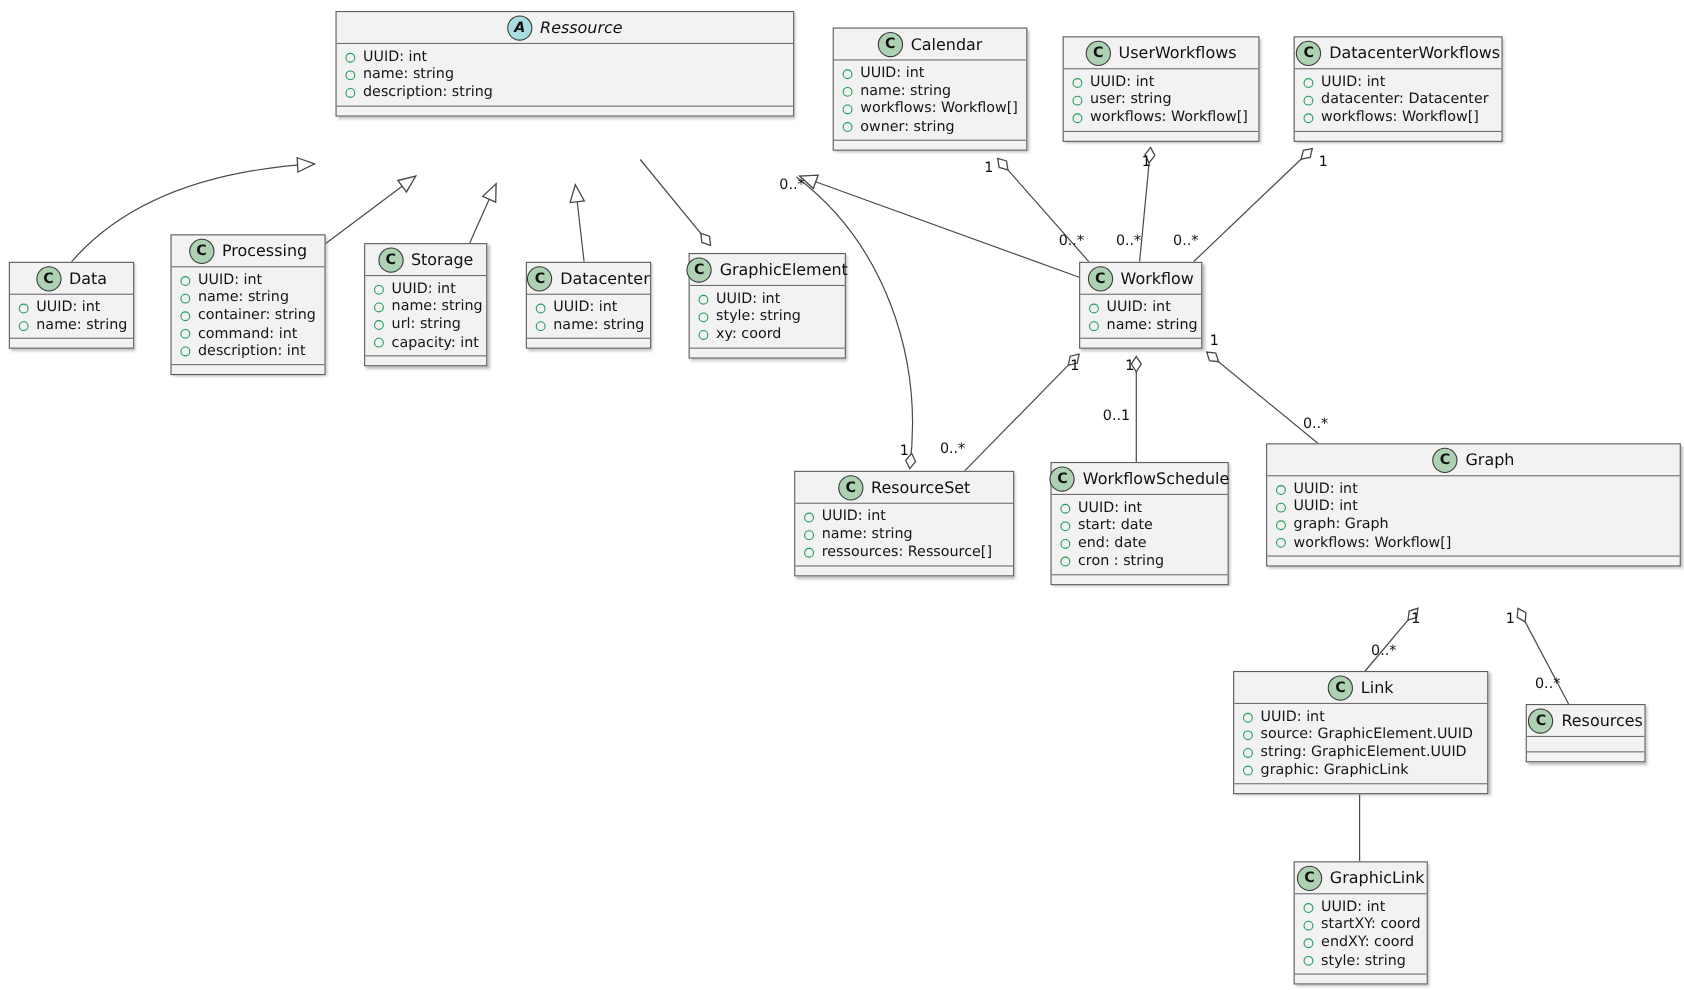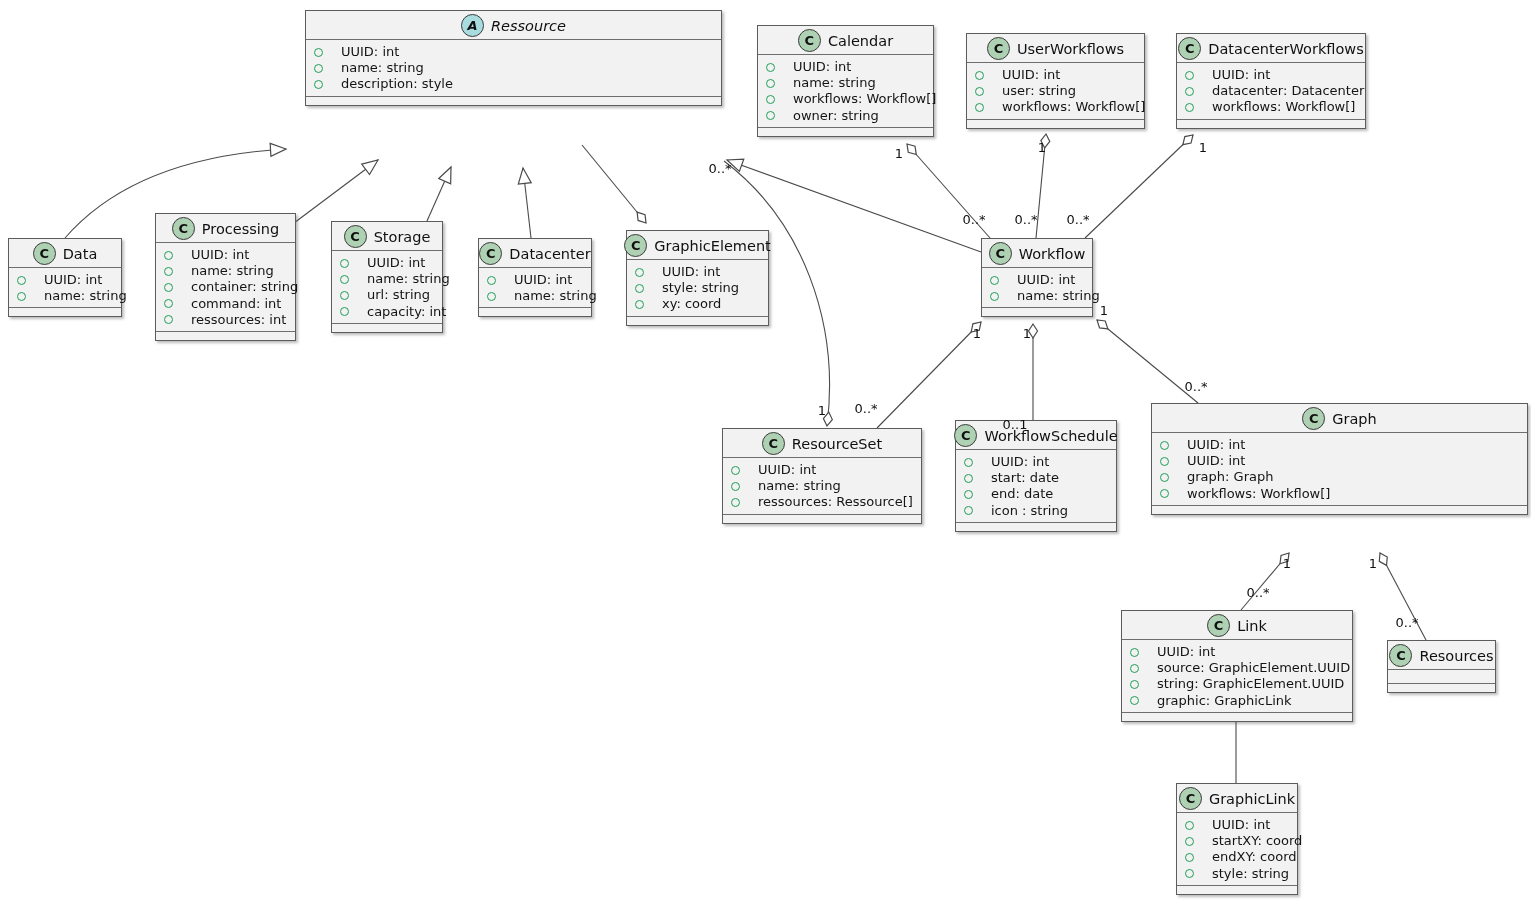--- a/index.html
+++ b/index.html
@@ -6,21 +6,21 @@
   body{width:1531px;height:900px;position:relative;font-family:"DejaVu Sans",sans-serif;overflow:hidden;}
   #canvas{position:absolute;left:0;top:0;width:1531px;height:900px;}
   svg#edge-layer{position:absolute;left:0;top:0;z-index:1;}
   .uml-class{position:absolute;background:#F2F2F2;border:1px solid #5c5c5c;box-shadow:2px 2px 2.5px rgba(90,90,90,.4);z-index:2;}
   .uml-title{display:flex;align-items:center;justify-content:center;gap:7px;padding:3px 8px 2px;border-bottom:1px solid #6e6e6e;min-height:23px;}
   .badge{width:21px;height:21px;border-radius:50%;background:#ADD1B2;border:1px solid #3b3b3b;font-weight:bold;font-size:13px;color:#101010;display:flex;align-items:center;justify-content:center;flex:0 0 auto;}
   .uml-class.abstract .badge{background:#A9DCDF;font-style:italic;}
   .cls-name{font-size:14.5px;color:#101010;white-space:nowrap;text-align:right;}
   .uml-class.abstract .cls-name{font-style:italic;}
   .attrs{padding:4px 8px 3px;border-bottom:1px solid #6e6e6e;min-height:6px;}
-  .attr{display:flex;align-items:center;gap:18px;font-size:13px;line-height:16.2px;color:#141414;white-space:nowrap;}
+  .attr{display:flex;align-items:center;gap:7px;font-size:13px;line-height:16.2px;color:#141414;white-space:nowrap;}
   .dot{width:7px;height:7px;border-radius:50%;border:1.5px solid #1f9e57;background:transparent;flex:0 0 auto;}
   .methods{height:8px;}
   .mult{position:absolute;font-size:13px;color:#101010;z-index:3;transform:translate(-50%,-50%);white-space:nowrap;}
 </style>
 </head>
 <body>
 
 <div id="canvas">
   <svg id="edge-layer" width="1531" height="900">
     <defs>
@@ -59,21 +59,21 @@
         <div class="attr">
           <span class="dot"></span>
           <span>UUID: int</span>
         </div>
         <div class="attr">
           <span class="dot"></span>
           <span>name: string</span>
         </div>
         <div class="attr">
           <span class="dot"></span>
-          <span>description: style</span>
+          <span>description: string</span>
         </div>
       </div>
       <div class="methods"></div>
     </div>
     <div class="uml-class" style="left: 757px; top: 25px; width: 175px;">
       <div class="uml-title">
         <span class="badge">C</span>
         <span class="cls-name">Calendar</span>
       </div>
       <div class="attrs">
@@ -172,21 +172,21 @@
         <div class="attr">
           <span class="dot"></span>
           <span>container: string</span>
         </div>
         <div class="attr">
           <span class="dot"></span>
           <span>command: int</span>
         </div>
         <div class="attr">
           <span class="dot"></span>
-          <span>ressources: int</span>
+          <span>description: int</span>
         </div>
       </div>
       <div class="methods"></div>
     </div>
     <div class="uml-class" style="left: 331px; top: 221px; width: 110px;">
       <div class="uml-title">
         <span class="badge">C</span>
         <span class="cls-name">Storage</span>
       </div>
       <div class="attrs">
@@ -298,21 +298,21 @@
         <div class="attr">
           <span class="dot"></span>
           <span>start: date</span>
         </div>
         <div class="attr">
           <span class="dot"></span>
           <span>end: date</span>
         </div>
         <div class="attr">
           <span class="dot"></span>
-          <span>icon : string</span>
+          <span>cron : string</span>
         </div>
       </div>
       <div class="methods"></div>
     </div>
     <div class="uml-class" style="left: 1151px; top: 403px; width: 375px;">
       <div class="uml-title">
         <span class="badge">C</span>
         <span class="cls-name">Graph</span>
       </div>
       <div class="attrs">
@@ -397,20 +397,20 @@
     <span class="mult" style="left: 720px; top: 168px;">0..*</span>
     <span class="mult" style="left: 899px; top: 153px;">1</span>
     <span class="mult" style="left: 974px; top: 219px;">0..*</span>
     <span class="mult" style="left: 1042px; top: 147px;">1</span>
     <span class="mult" style="left: 1026px; top: 219px;">0..*</span>
     <span class="mult" style="left: 1203px; top: 147px;">1</span>
     <span class="mult" style="left: 1078px; top: 219px;">0..*</span>
     <span class="mult" style="left: 977px; top: 333px;">1</span>
     <span class="mult" style="left: 866px; top: 408px;">0..*</span>
     <span class="mult" style="left: 1027px; top: 333px;">1</span>
-    <span class="mult" style="left: 1015px; top: 424px;">0..1</span>
+    <span class="mult" style="left: 1015px; top: 378px;">0..1</span>
     <span class="mult" style="left: 1104px; top: 310px;">1</span>
     <span class="mult" style="left: 1196px; top: 386px;">0..*</span>
     <span class="mult" style="left: 1287px; top: 563px;">1</span>
     <span class="mult" style="left: 1258px; top: 592px;">0..*</span>
     <span class="mult" style="left: 1373px; top: 563px;">1</span>
     <span class="mult" style="left: 1407px; top: 622px;">0..*</span>
   </div>
 
 </body></html>

